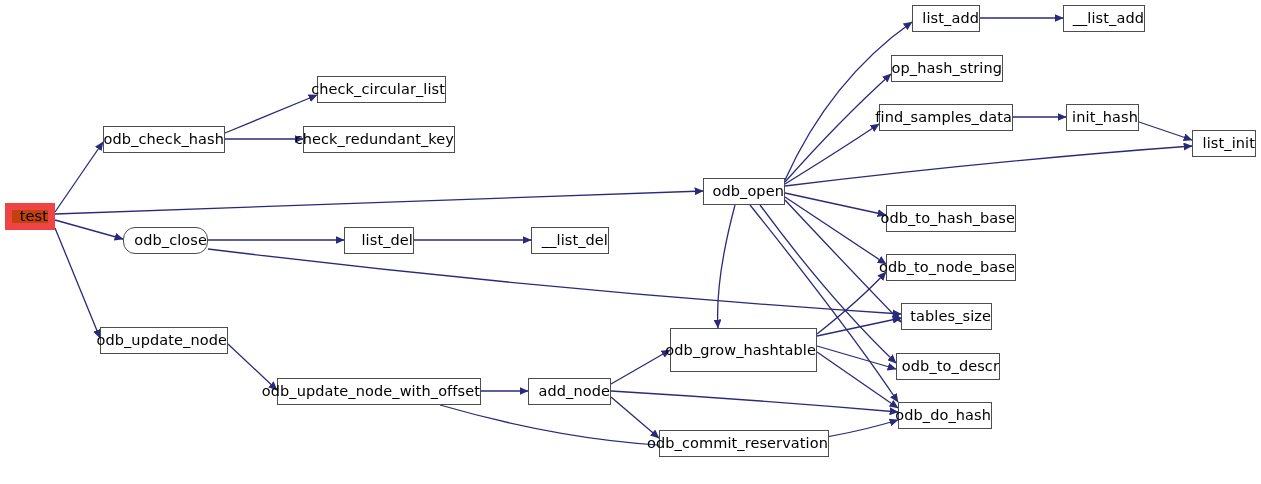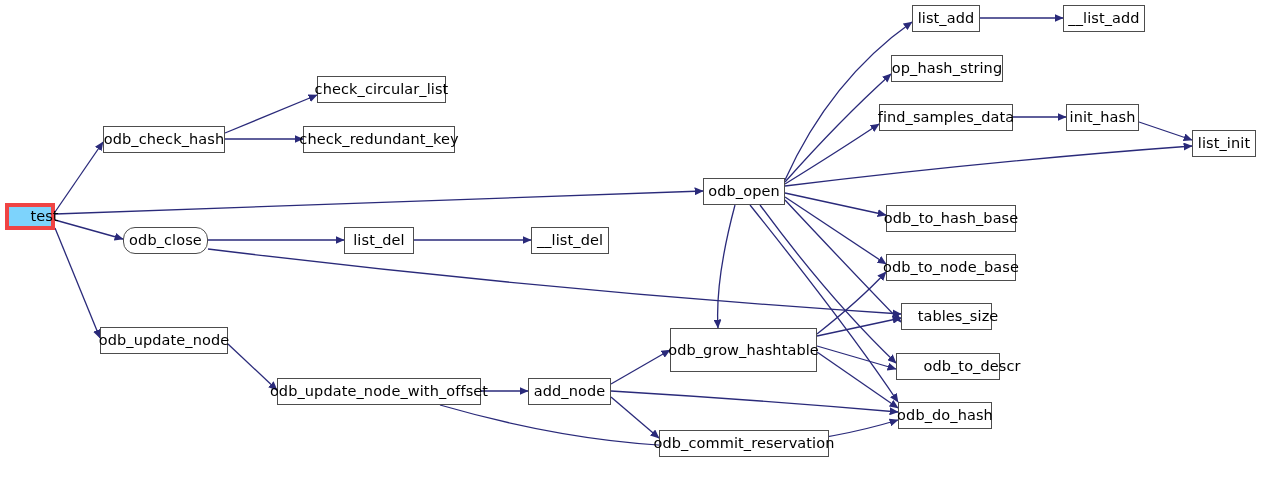--- a/index.html
+++ b/index.html
@@ -1,22 +1,22 @@
 <!DOCTYPE html>
 <html><head>
 <meta charset="utf-8">
 <style>
   html,body{margin:0;padding:0;background:#ffffff;}
   body{font-family:"DejaVu Sans","Liberation Sans",sans-serif;}
   #canvas{position:relative;width:1261px;height:484px;background:#ffffff;overflow:hidden;}
   #edges{position:absolute;left:0;top:0;width:1261px;height:484px;}
   .node{position:absolute;box-sizing:border-box;background:#ffffff;border:1px solid #4d4d4d;
-        display:flex;align-items:center;justify-content:center;white-space:nowrap;
+        display:flex;align-items:center;justify-content:flex-end;white-space:nowrap;
         font-size:14.5px;color:#000000;letter-spacing:0.1px;}
-  .node.root{background:#7dd3fc;border:4px solid #ef4444;padding-left:29px;}
+  .node.root{background:#c2410c;border:7px solid #ef4444;padding-left:29px;}
   .node-label{pointer-events:none;line-height:1;}
 </style>
 </head>
 <body>
 
 <div id="canvas">
   <svg id="edges" xmlns="http://www.w3.org/2000/svg">
     <defs>
       <marker id="ah" markerWidth="9" markerHeight="8" refX="8.4" refY="4" orient="auto" markerUnits="userSpaceOnUse">
         <path d="M0,0 L9,4 L0,8 z" fill="#2a2a7a"></path>

